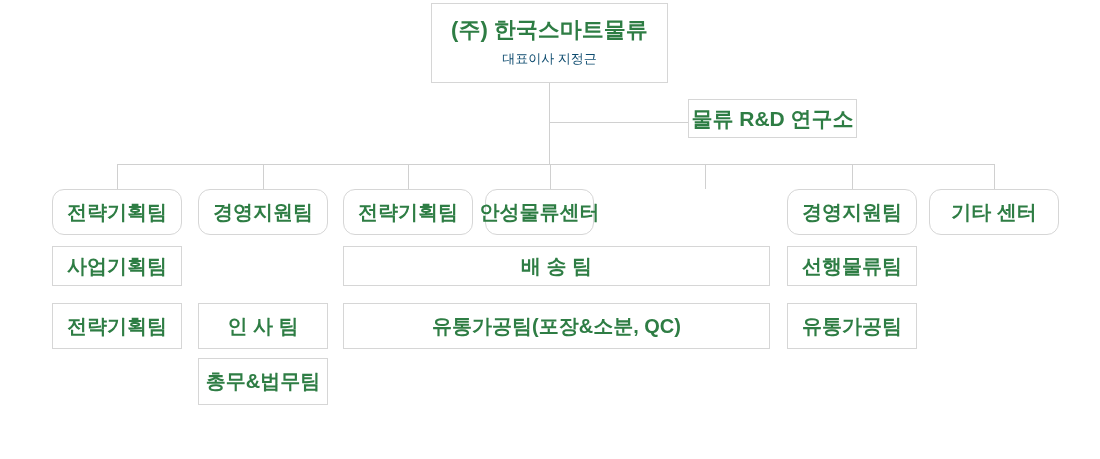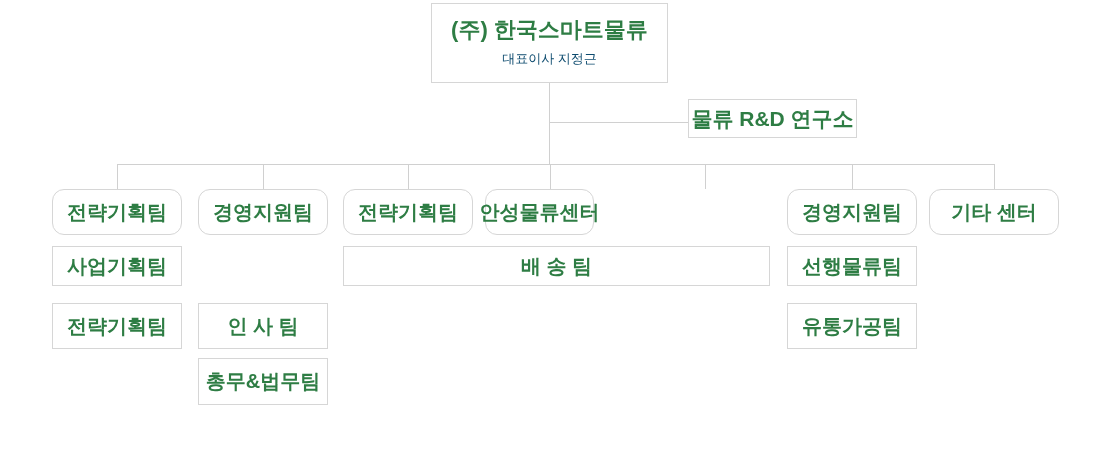--- a/index.html
+++ b/index.html
@@ -90,17 +90,18 @@
   <div class="box r1 c4">안성물류센터</div>
   <div class="box r1 c6">경영지원팀</div>
   <div class="box r1 c7">기타 센터</div>
 
   <div class="box r2 c1">사업기획팀</div>
   <div class="box r2 span345">배 송 팀</div>
   <div class="box r2 c6">선행물류팀</div>
 
   <div class="box r3 c1">전략기획팀</div>
   <div class="box r3 c2">인 사 팀</div>
+  <div class="box r3 span345">유통가공팀(포장&amp;소분, QC)</div>
   <div class="box r3 c6">유통가공팀</div>
 
   <div class="box r4 c2">총무&amp;법무팀</div>
 
 </div>
 
 </body></html>

